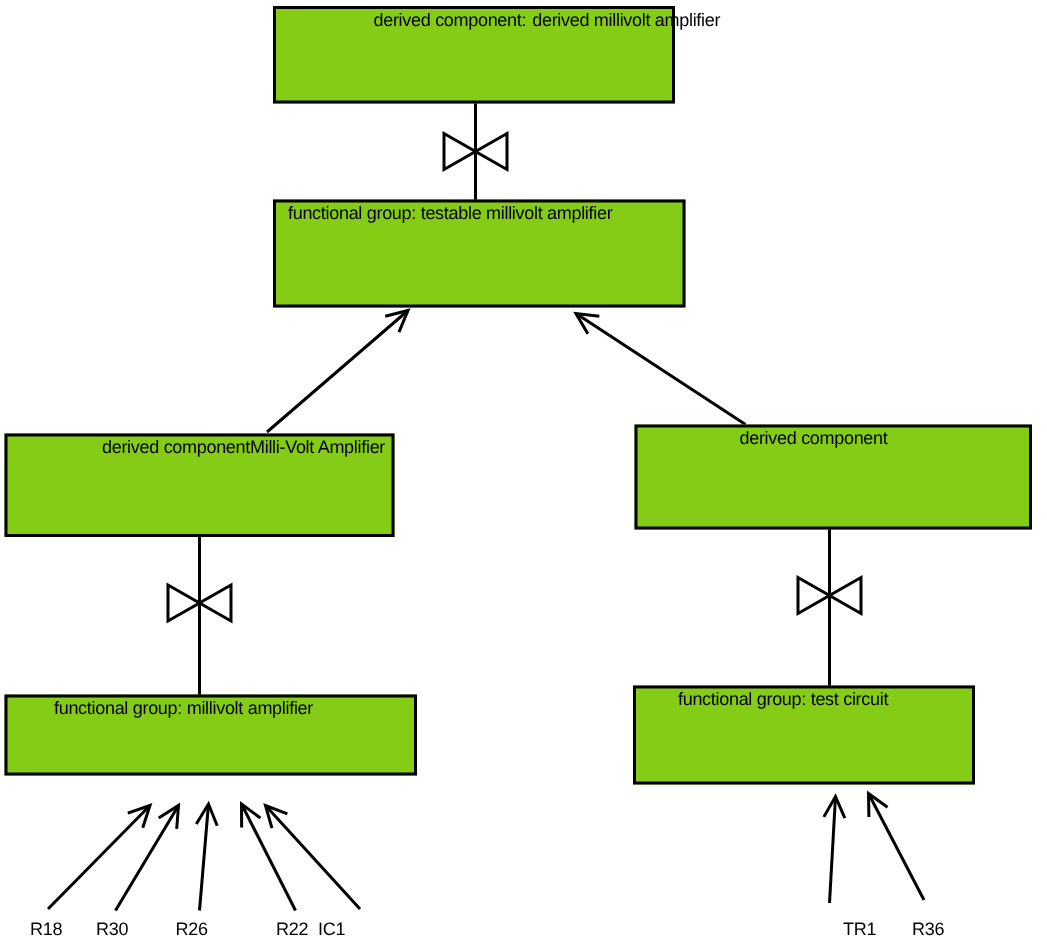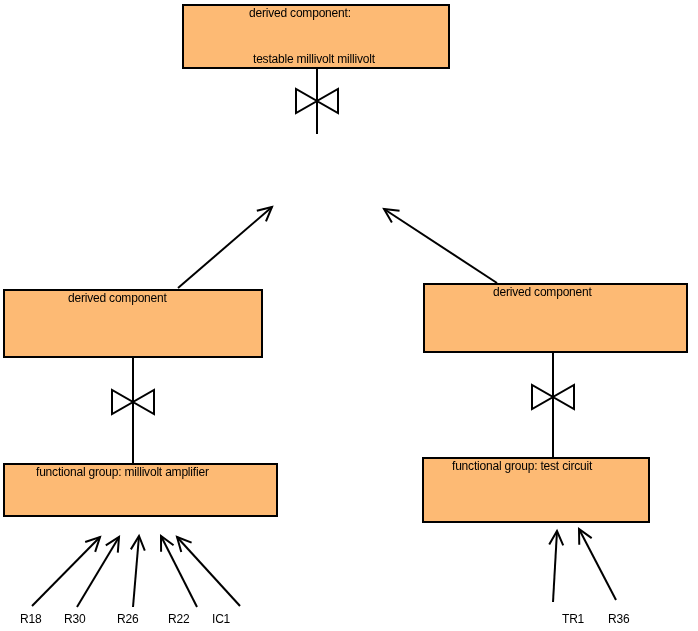--- a/index.html
+++ b/index.html
@@ -20,24 +20,24 @@
   }
   .wires {
     position: absolute;
     left: 0;
     top: 0;
   }
   .box {
     position: absolute;
     box-sizing: border-box;
     border: 2px solid #000000;
-    background: #fdba74;
+    background: #84cc16;
     display: flex;
-    flex-direction: column;
-    justify-content: space-between;
+    flex-direction: row;
+    justify-content: flex-start;
   }
   .box .bline {
     line-height: 15px;
     white-space: nowrap;
   }
   .box .indent { padding-left: 4px; }
 
   .box-top            { left: 182px; top: 4px;   width: 268px; height: 65px; padding-left: 65px; }
   .box-mid            { left: 182px; top: 133px; width: 275px; height: 72px; padding-left: 8px;  }
   .box-left-derived   { left: 3px;   top: 289px; width: 260px; height: 69px; padding-left: 63px; }
@@ -47,21 +47,21 @@
 
   .comp-label {
     position: absolute;
     top: 612px;
     line-height: 14px;
     white-space: nowrap;
   }
   .lab-r18 { left: 20px; }
   .lab-r30 { left: 64px; }
   .lab-r26 { left: 117px; }
-  .lab-r22 { left: 168px; }
+  .lab-r22 { left: 184px; }
   .lab-ic1 { left: 212px; }
   .lab-tr1 { left: 542px; margin-left: 20px; }
   .lab-r36 { left: 608px; }
 </style>
 </head>
 <body>
 
 <div class="canvas">
 
   <svg class="wires" width="698" height="631" viewBox="0 0 698 631" xmlns="http://www.w3.org/2000/svg">
@@ -96,26 +96,30 @@
     <line x1="133" y1="607" x2="139" y2="536" stroke="#000000" stroke-width="2" marker-end="url(#openArrow)"></line>
     <line x1="197" y1="607" x2="161" y2="536" stroke="#000000" stroke-width="2" marker-end="url(#openArrow)"></line>
     <line x1="240" y1="606" x2="177" y2="537" stroke="#000000" stroke-width="2" marker-end="url(#openArrow)"></line>
 
     <line x1="553" y1="602" x2="557" y2="531" stroke="#000000" stroke-width="2" marker-end="url(#openArrow)"></line>
     <line x1="616" y1="600" x2="579" y2="529" stroke="#000000" stroke-width="2" marker-end="url(#openArrow)"></line>
   </svg>
 
   <div class="box box-top">
     <div class="bline">derived component:</div>
-    <div class="bline indent">testable millivolt millivolt</div>
+    <div class="bline indent">derived millivolt amplifier</div>
   </div>
 
+  <div class="box box-mid">
+    <div class="bline">functional group: testable millivolt amplifier</div>
+  </div>
 
   <div class="box box-left-derived">
     <div class="bline">derived component</div>
+    <div class="bline">Milli-Volt Amplifier</div>
   </div>
 
   <div class="box box-left-functional">
     <div class="bline">functional group: millivolt amplifier</div>
   </div>
 
   <div class="box box-right-derived">
     <div class="bline">derived component</div>
   </div>
 

